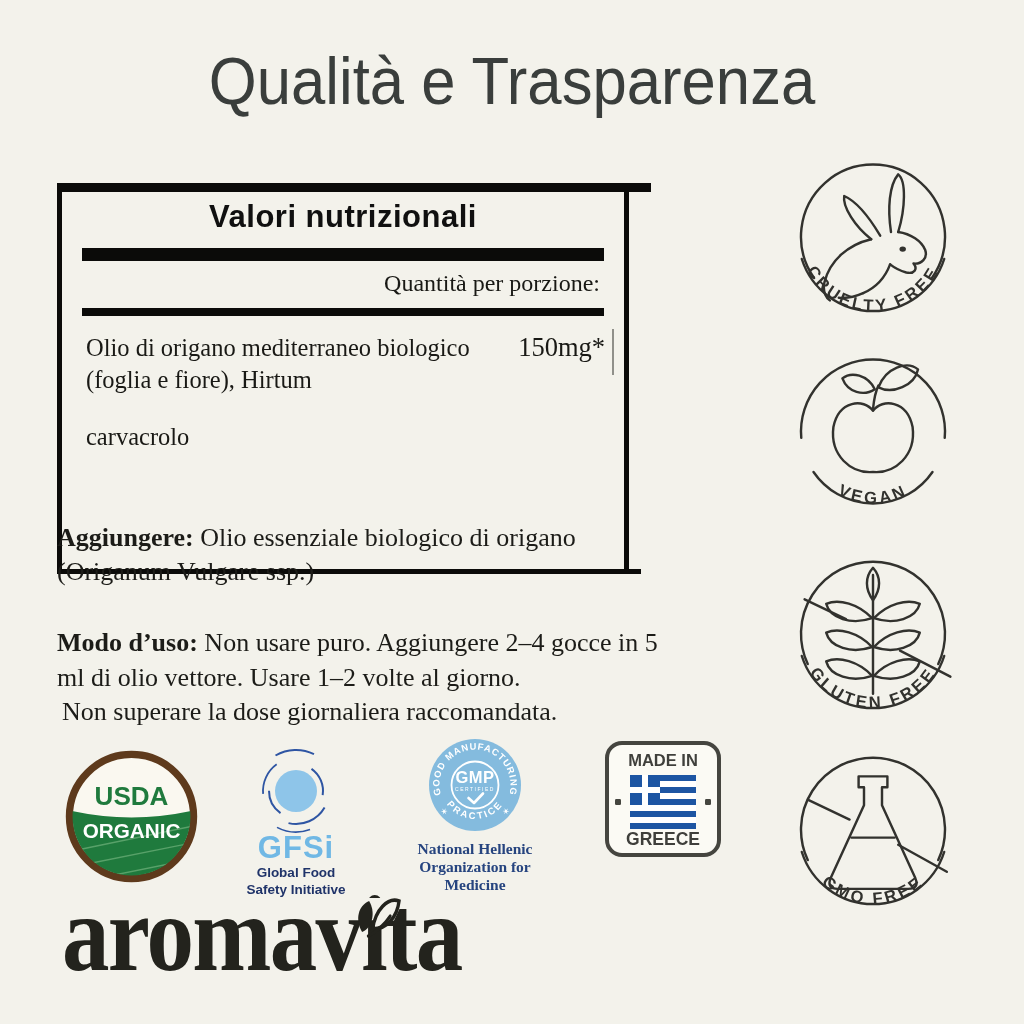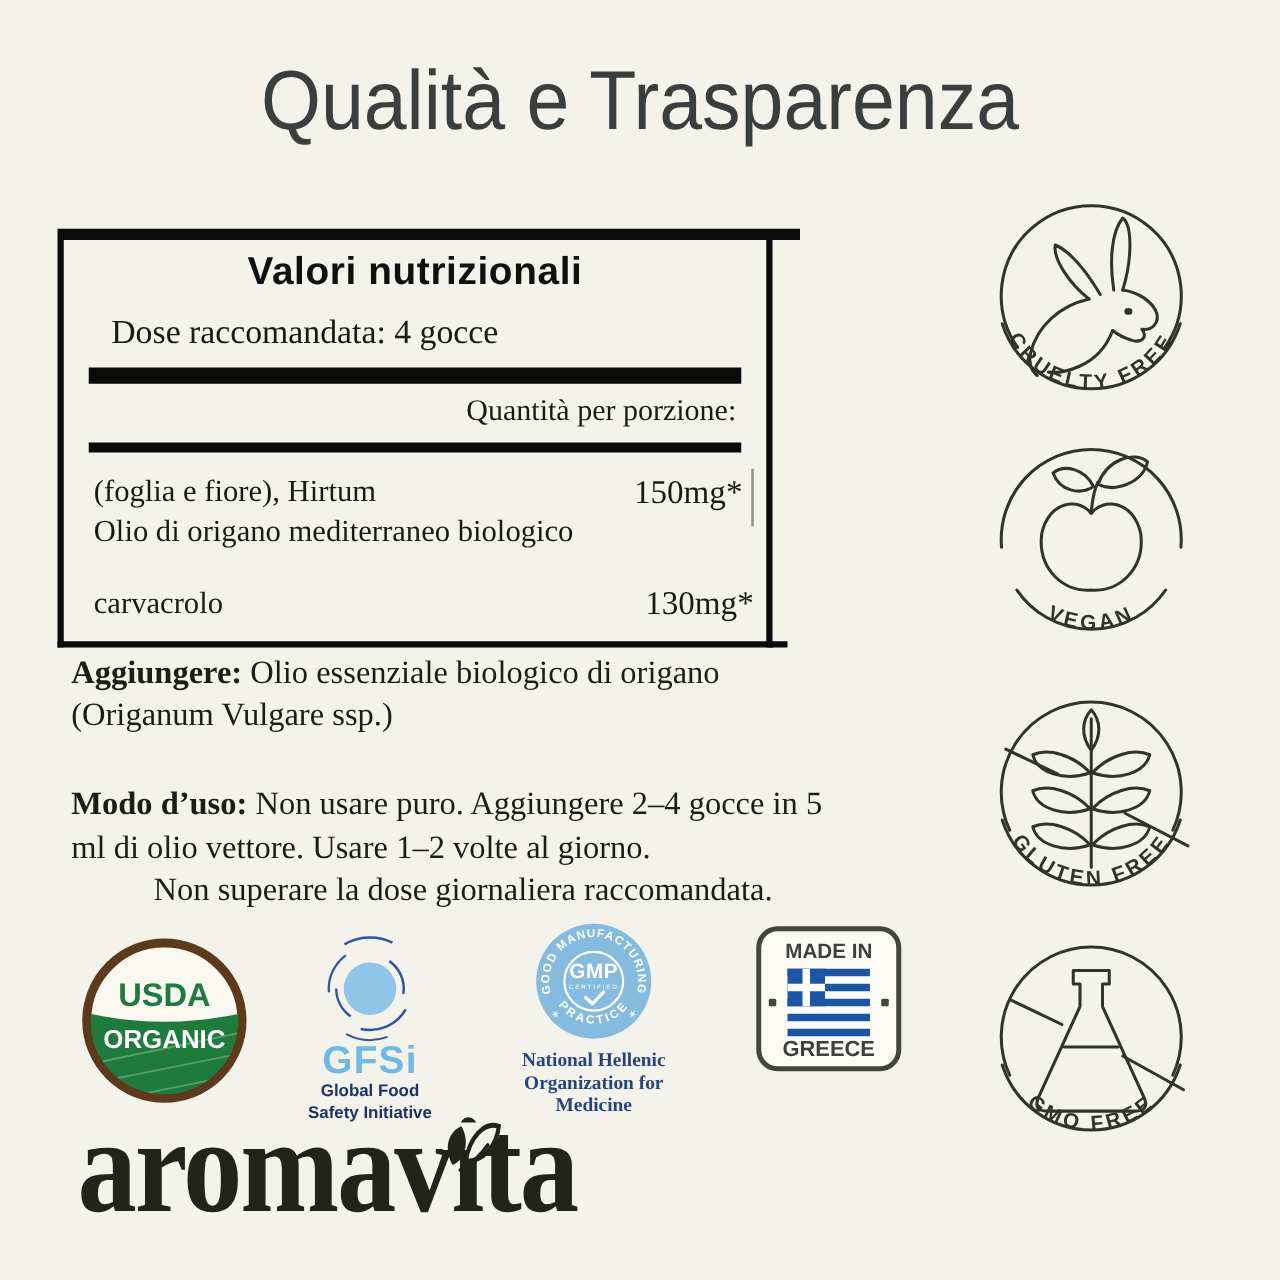--- a/index.html
+++ b/index.html
@@ -18,21 +18,21 @@
 
   
   .title{
     position:absolute;top:42px;left:0;width:100%;
     text-align:center;font-weight:400;font-size:67px;color:#3A3E3C;
     transform:scaleX(.92);letter-spacing:0px;
   }
 
   
   .nbox{
-    position:absolute;left:46px;top:192px;width:572px;height:326px;
+    position:absolute;left:57px;top:192px;width:572px;height:382px;
     border:5px solid var(--black);border-top:none;
   }
   .nbox-topbar{
     position:absolute;top:-9px;left:-5px;width:594px;height:9px;background:var(--black);
   }
   .nbox-bottomtab{
     position:absolute;bottom:-5px;right:-17px;width:14px;height:5px;background:var(--black);
   }
   .nbox-title{
     margin-top:7px;text-align:center;
@@ -48,21 +48,21 @@
   .nname{font-size:24.5px;line-height:1.3;width:438px;color:#191915;}
   .namt{margin-left:auto;font-size:26.5px;display:flex;gap:7px;color:#191915;}
   .amt-divider{width:2px;height:46px;background:#90908A;margin-top:-3px;}
 
   
   .ingredients{position:absolute;left:57px;top:521px;width:588px;
     font-size:26px;line-height:1.32;color:#1C1C18;}
   .usage{position:absolute;left:57px;top:626px;width:622px;
     font-size:26px;line-height:1.33;color:#1C1C18;}
   .plabel{font-weight:700;}
-  .usage .note{padding-left:5px;text-align:center;}
+  .usage .note{padding-left:5px;}
 
   
   .stamp{position:absolute;left:783px;width:180px;height:207px;}
   .stamp svg{width:100%;height:100%;}
   .stamp-cruelty{top:151px;}
   .stamp-vegan{top:346px;}
   .stamp-gluten{top:548px;}
   .stamp-gmo{top:744px;}
   .stamp path,.stamp line{stroke:var(--ink);stroke-width:2.7;fill:none;
     stroke-linecap:round;stroke-linejoin:round;}
@@ -94,42 +94,38 @@
 <body>
 
 <div class="page">
 
   <h1 class="title">Qualità e Trasparenza</h1>
 
   <section class="nbox">
     <div class="nbox-topbar"></div>
     <div class="nbox-bottomtab"></div>
     <div class="nbox-title">Valori nutrizionali</div>
-    <div class="nbox-dose serif">Dose raccomandata: 4 gocce</div>
     <div class="bar bar-thick"></div>
     <div class="nbox-colhead serif">Quantità per porzione:</div>
     <div class="bar bar-thin"></div>
 
     <div class="nrow">
       <div class="nname serif">
+        <div>Olio di origano mediterraneo biologico</div>
         <div>(foglia e fiore), Hirtum</div>
-        <div>Olio di origano mediterraneo biologico</div>
       </div>
       <div class="namt serif">
         <span>150mg*</span>
         <span class="amt-divider"></span>
       </div>
     </div>
 
     <div class="nrow nrow2">
       <div class="nname serif">
         <div>carvacrolo</div>
-      </div>
-      <div class="namt serif">
-        <span>130mg*</span>
       </div>
     </div>
   </section>
 
   <p class="ingredients serif"><span class="plabel">Aggiungere:</span><span> Olio essenziale biologico di origano (Origanum Vulgare ssp.)</span></p>
 
   <div class="usage serif">
     <div><span class="plabel">Modo d’uso:</span><span> Non usare puro. Aggiungere 2–4 gocce in 5 ml di olio vettore. Usare 1–2 volte al giorno.</span></div>
     <div class="note">Non superare la dose giornaliera raccomandata.</div>
   </div>

